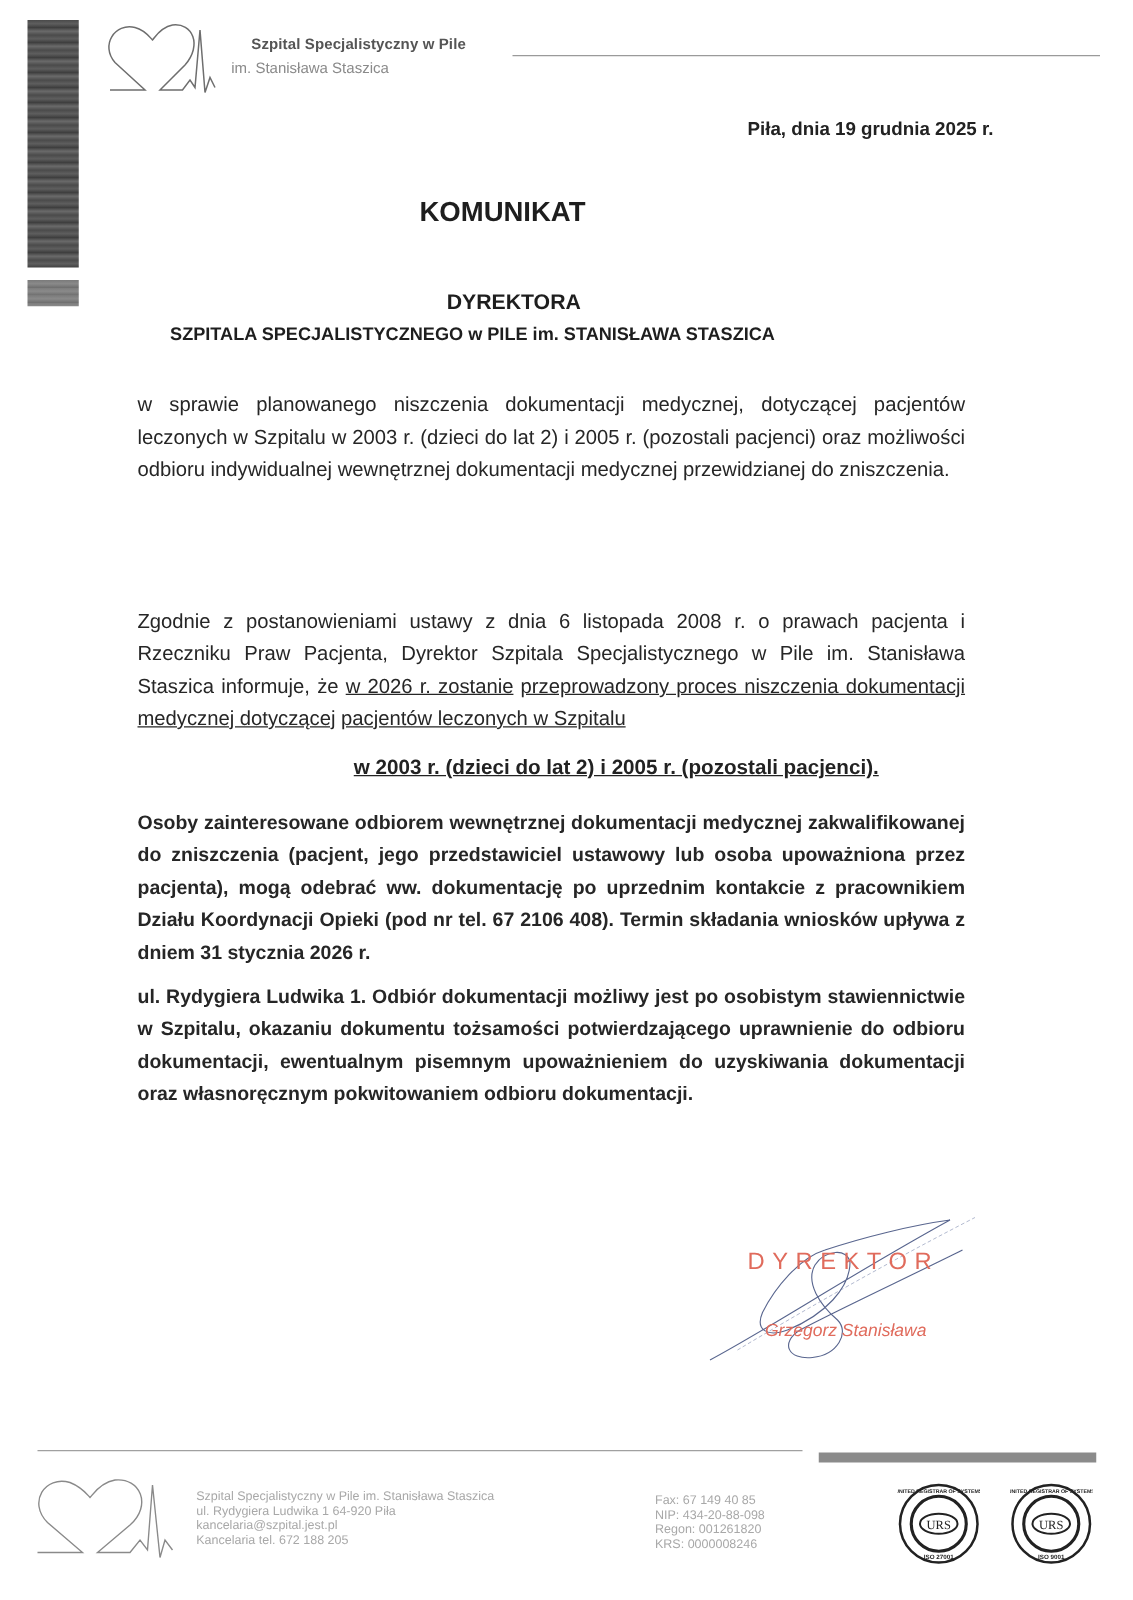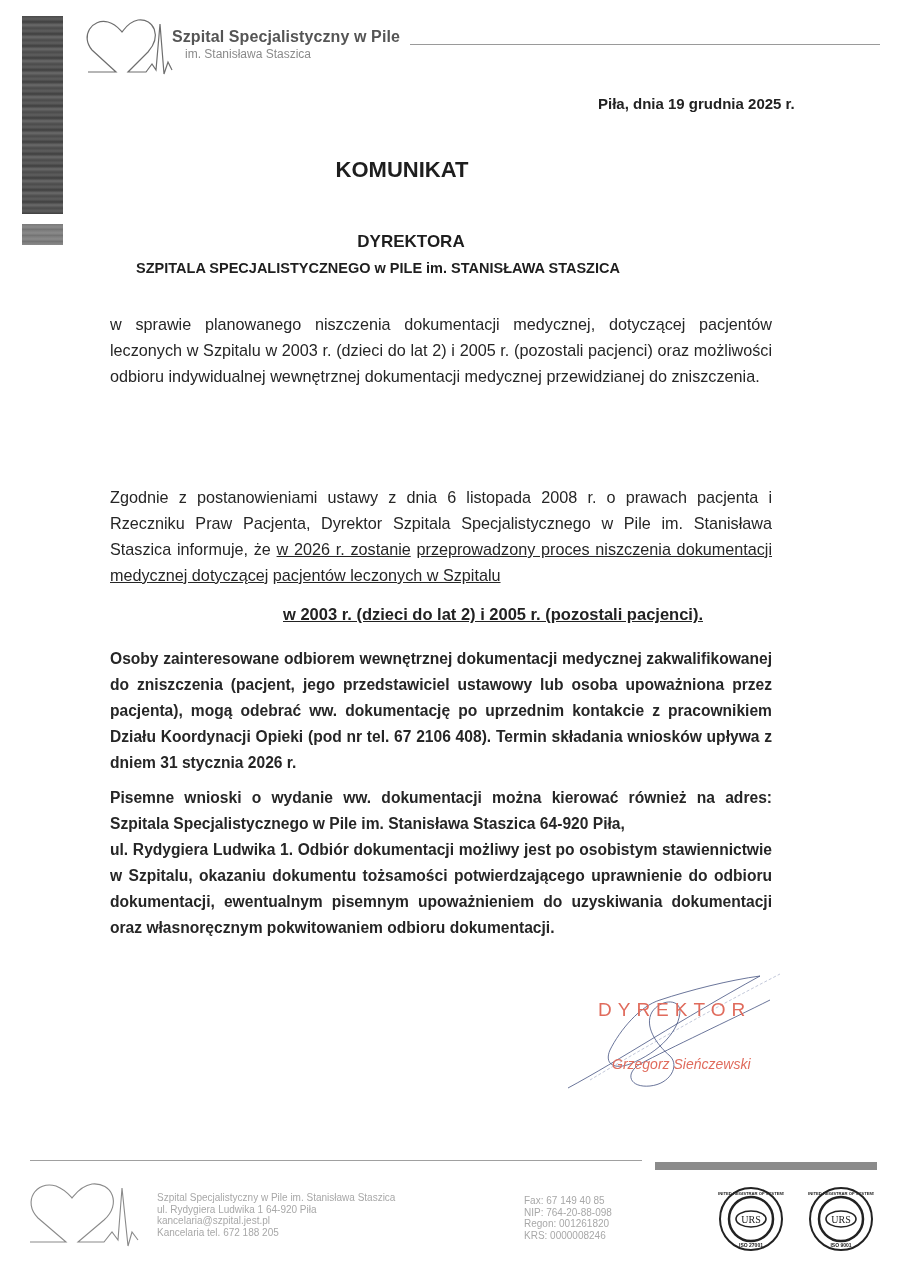--- a/index.html
+++ b/index.html
@@ -10,21 +10,21 @@
   .abs { position: absolute; }
   .scan-bar-tall {
     left: 22px; top: 16px; width: 41px; height: 198px;
     background: repeating-linear-gradient(180deg, #4a4a4a 0px, #5e5e5e 3px, #3f3f3f 6px, #6a6a6a 9px, #4c4c4c 12px);
   }
   .scan-bar-small {
     left: 22px; top: 224px; width: 41px; height: 21px;
     background: repeating-linear-gradient(180deg, #7a7a7a 0px, #8a8a8a 3px, #707070 6px);
   }
   .logo-top { left: 86px; top: 16px; width: 88px; height: 60px; }
-  .hdr-name { left: 172px; top: 28px; font-size: 16px; font-weight: bold; color: #555; letter-spacing: 0.1px; }
+  .hdr-name { left: 201px; top: 28px; font-size: 12px; font-weight: bold; color: #555; letter-spacing: 0.1px; }
   .hdr-sub { left: 185px; top: 47px; font-size: 12px; color: #8a8a8a; }
   .hdr-rule { left: 410px; top: 44px; width: 470px; height: 0; border-top: 1px solid #9a9a9a; }
   .date-line { left: 598px; top: 95px; font-size: 15px; font-weight: bold; color: #222; }
   .title { left: 0; width: 804px; top: 157px; text-align: center; font-size: 22px; font-weight: bold; color: #1e1e1e; }
   .sub1 { left: 0; width: 822px; top: 232px; text-align: center; font-size: 17px; font-weight: bold; color: #1e1e1e; }
   .sub2 { left: 0; width: 756px; top: 260px; text-align: center; font-size: 14.5px; font-weight: bold; color: #1e1e1e; }
   .para { left: 110px; width: 662px; font-size: 16.2px; line-height: 26px; text-align: justify; color: #262626; }
   .p1 { top: 311px; }
   .p2 { top: 484px; }
   .p3 { top: 646px; font-weight: bold; font-size: 15.6px; }
@@ -64,48 +64,47 @@
 
 <div class="abs para p1">w sprawie planowanego niszczenia dokumentacji medycznej, dotyczącej pacjentów leczonych w Szpitalu w 2003 r. (dzieci do lat 2) i 2005 r. (pozostali pacjenci) oraz możliwości odbioru indywidualnej wewnętrznej dokumentacji medycznej przewidzianej do zniszczenia.</div>
 
 <div class="abs para p2"><span>Zgodnie z postanowieniami ustawy z dnia 6 listopada 2008 r. o prawach pacjenta i Rzeczniku Praw Pacjenta, Dyrektor Szpitala Specjalistycznego w Pile im. Stanisława Staszica informuje, że </span><span class="u">w 2026 r. zostanie</span><span> </span><span class="u">przeprowadzony proces niszczenia dokumentacji medycznej dotyczącej</span><span> </span><span class="u">pacjentów leczonych w Szpitalu</span></div>
 
 <div class="abs center-bold">w 2003 r. (dzieci do lat 2) i 2005 r. (pozostali pacjenci).</div>
 
 <div class="abs para p3">Osoby zainteresowane odbiorem wewnętrznej dokumentacji medycznej zakwalifikowanej do zniszczenia (pacjent, jego przedstawiciel ustawowy lub osoba upoważniona przez pacjenta), mogą odebrać ww. dokumentację po uprzednim kontakcie z pracownikiem Działu Koordynacji Opieki (pod nr tel. 67 2106 408). Termin składania wniosków upływa z dniem 31 stycznia 2026 r.</div>
 
 <div class="abs para p4">
-  <div style="text-align: justify;">Pisemne wnioski o wydanie ww. dokumentacji można kierować również na adres: Szpitala Specjalistycznego w Pile im. Stanisława Staszica 64-920 Piła,</div>
   <div style="text-align: justify;">ul. Rydygiera Ludwika 1. Odbiór dokumentacji możliwy jest po osobistym stawiennictwie w Szpitalu, okazaniu dokumentu tożsamości potwierdzającego uprawnienie do odbioru dokumentacji, ewentualnym pisemnym upoważnieniem do uzyskiwania dokumentacji oraz własnoręcznym pokwitowaniem odbioru dokumentacji.</div>
 </div>
 
 <svg class="abs signature" viewBox="0 0 230 140">
   <path d="M8 128 C60 100 120 60 200 16 C170 20 130 30 100 40 C80 46 60 70 50 90 C44 104 54 110 70 104 C100 92 120 70 120 50 C118 38 100 40 92 52 C84 66 96 84 110 96 C120 106 110 124 90 126 C70 128 64 114 80 104 C110 88 170 60 210 40" fill="none" stroke="#3b4a7a" stroke-width="0.9" opacity="0.85"></path>
   <path d="M30 120 C80 90 150 50 220 14" fill="none" stroke="#6d7aa4" stroke-width="0.6" stroke-dasharray="3 2" opacity="0.7"></path>
 </svg>
 <div class="abs sig-title">DYREKTOR</div>
-<div class="abs sig-name">Grzegorz Sieńczewski</div>
+<div class="abs sig-name">Grzegorz Stanisława</div>
 
 <div class="abs foot-rule-left"></div>
 <div class="abs foot-rule-right"></div>
 
 <svg class="abs logo-bottom" viewBox="0 0 112 70">
   <path d="M2 62 L38 62 L10 38 C-6 22 8 0 28 6 C38 10 42 16 44 18 C46 16 52 6 64 4 C84 2 94 24 76 40 L50 62 L76 62 L84 52 L90 60 L94 8 L100 66 L104 52 L110 60" fill="none" stroke="#8a8a8a" stroke-width="1.1"></path>
 </svg>
 
 <div class="abs foot-text">
   <div>Szpital Specjalistyczny w Pile im. Stanisława Staszica</div>
   <div>ul. Rydygiera Ludwika 1  64-920 Piła</div>
   <div>kancelaria@szpital.jest.pl</div>
   <div>Kancelaria  tel. 672 188 205</div>
 </div>
 
 <div class="abs foot-text2">
   <div>Fax: 67 149 40 85</div>
-  <div>NIP: 764-20-88-098</div>
+  <div>NIP: 434-20-88-098</div>
   <div>Regon: 001261820</div>
   <div>KRS: 0000008246</div>
 </div>
 
 <svg class="abs cert cert1" viewBox="0 0 66 66">
   <circle cx="33" cy="33" r="31" fill="#fff" stroke="#222" stroke-width="2"></circle>
   <circle cx="33" cy="33" r="22" fill="#fff" stroke="#222" stroke-width="2.5"></circle>
   <ellipse cx="33" cy="33" rx="15" ry="8" fill="none" stroke="#222" stroke-width="1.6"></ellipse>
   <text x="33" y="37" text-anchor="middle" font-size="10" font-family="Liberation Serif, serif" fill="#222">URS</text>
   <text x="33" y="8.5" text-anchor="middle" font-size="4.2" font-family="Liberation Sans, sans-serif" fill="#222" font-weight="bold">UNITED REGISTRAR OF SYSTEMS</text>

